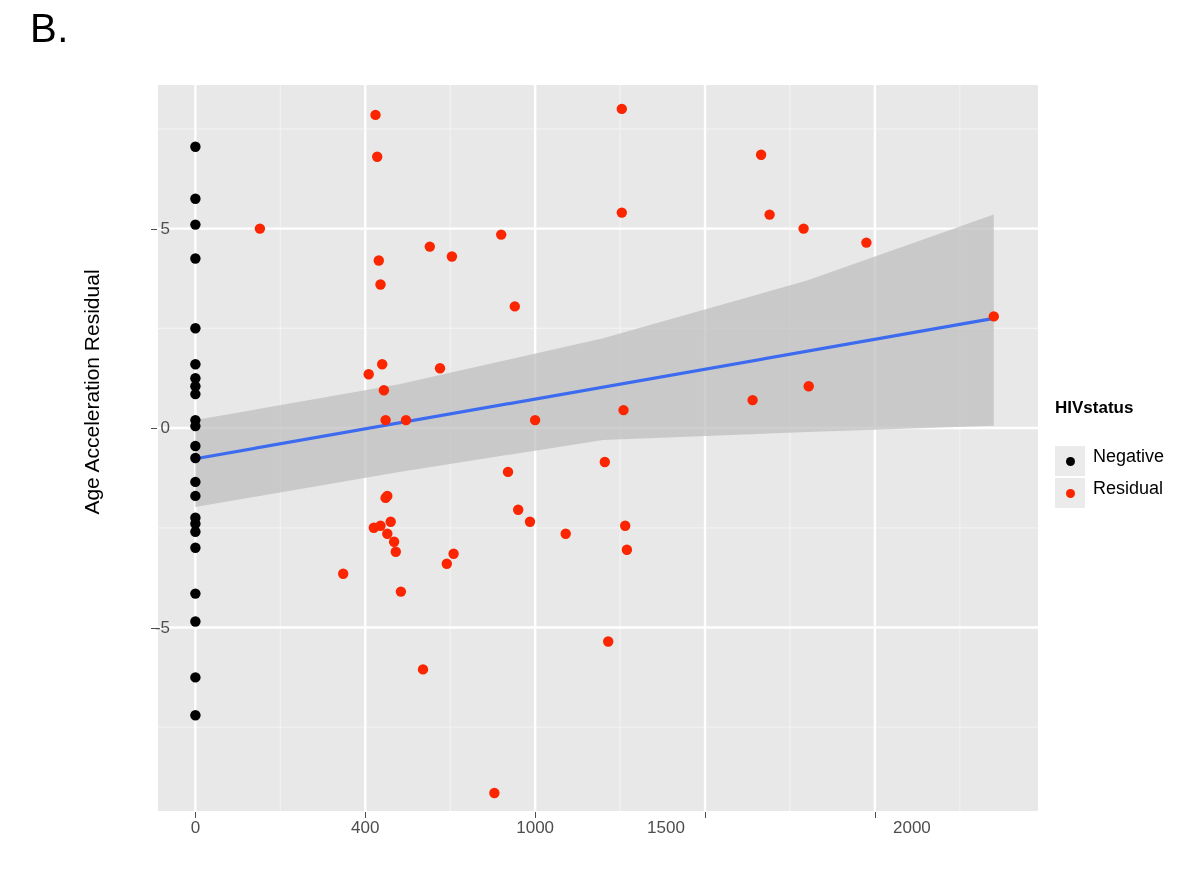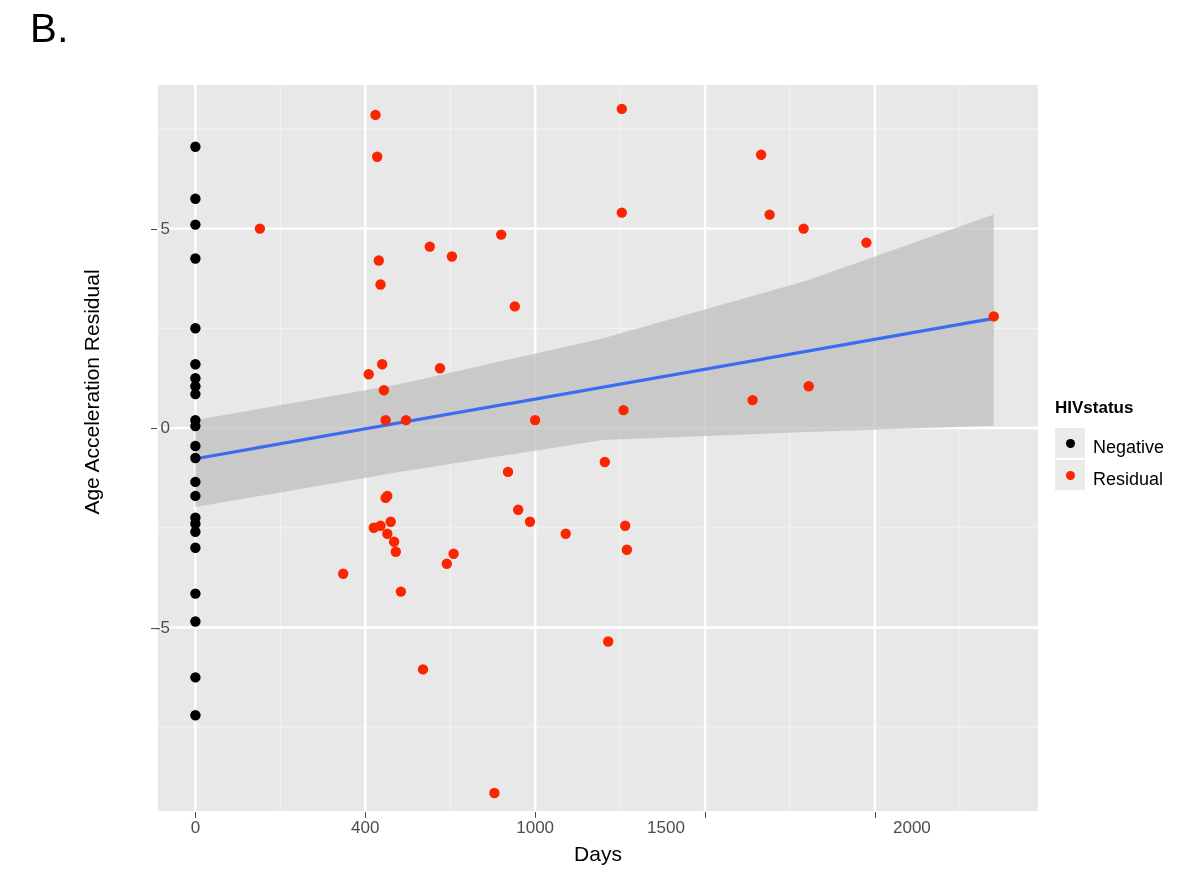--- a/index.html
+++ b/index.html
@@ -120,25 +120,25 @@
   
   #legend {
     position: absolute;
     left: 1055px;
     top: 398px;
   }
   #legend-title {
     font-size: 17px;
     font-weight: bold;
     color: #000000;
-    margin-bottom: 8px;
+    margin-bottom: 28px;
   }
   .legend-row {
     display: flex;
-    align-items: flex-end;
+    align-items: flex-start;
     height: 32px;
   }
   .legend-key {
     width: 30px;
     height: 30px;
     background: #ebebeb;
     display: flex;
     align-items: center;
     justify-content: center;
     margin-right: 8px;
@@ -254,21 +254,20 @@
           <circle cx="611.6" cy="129.6" r="5.2" fill="#fb2500"></circle>
           <circle cx="645.6" cy="143.6" r="5.2" fill="#fb2500"></circle>
           <circle cx="650.7" cy="301.2" r="5.2" fill="#fb2500"></circle>
           <circle cx="708.4" cy="157.6" r="5.2" fill="#fb2500"></circle>
           <circle cx="835.8" cy="231.4" r="5.2" fill="#fb2500"></circle>
         </g>
       </svg>
   </div>
 
   <div id="y-axis-title">Age Acceleration Residual</div>
-  <div id="x-axis-title">Days</div>
 
   <div id="axis-ticks">
       <div class="tick-mark-x" style="left: 195.375px;"></div>
       <div class="x-tick-label" style="left: 195.375px;">0</div>
       <div class="tick-mark-x" style="left: 365.259px;"></div>
       <div class="x-tick-label" style="left: 365.259px;">400</div>
       <div class="tick-mark-x" style="left: 535.143px;"></div>
       <div class="x-tick-label" style="left: 535.143px;">1000</div>
       <div class="tick-mark-x" style="left: 705.027px;"></div>
       <div class="x-tick-label" style="left: 666px;">1500</div>

